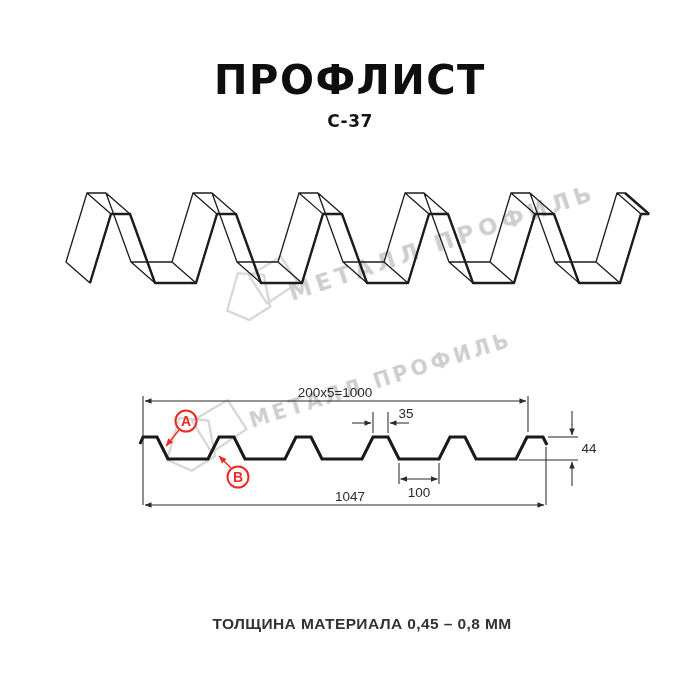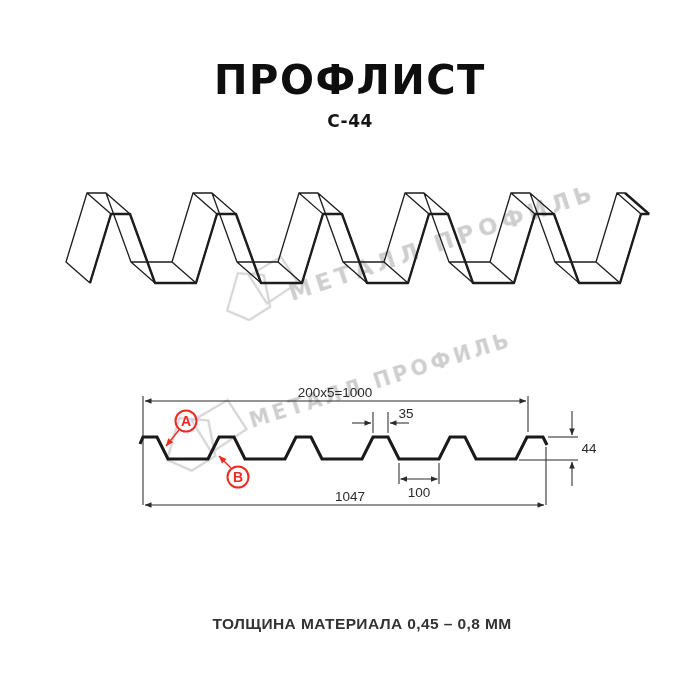--- a/index.html
+++ b/index.html
@@ -17,21 +17,21 @@
   .dimtxt{font-size:13.5px;fill:#2a2a2a;}
   .redlbl{font-size:14px;font-weight:bold;}
 </style>
 </head>
 <body>
 
 <div class="stage">
 
   <div class="hdr">
     <div class="title">ПРОФЛИСТ</div>
-    <div class="subtitle">C-44</div>
+    <div class="subtitle">C-37</div>
   </div>
 
   <svg width="700" height="700" viewBox="0 0 700 700">
     <defs>
       <marker id="ah" viewBox="0 0 10 10" refX="9.3" refY="5" markerWidth="9.5" markerHeight="7" orient="auto-start-reverse" markerUnits="userSpaceOnUse">
         <path d="M0,1 L9.6,5 L0,9 Z" fill="#2b2b2b"></path>
       </marker>
       <marker id="ahr" viewBox="0 0 10 10" refX="9.3" refY="5" markerWidth="10" markerHeight="8" orient="auto-start-reverse" markerUnits="userSpaceOnUse">
         <path d="M0,1 L9.6,5 L0,9 Z" fill="#ee2b23"></path>
       </marker>

